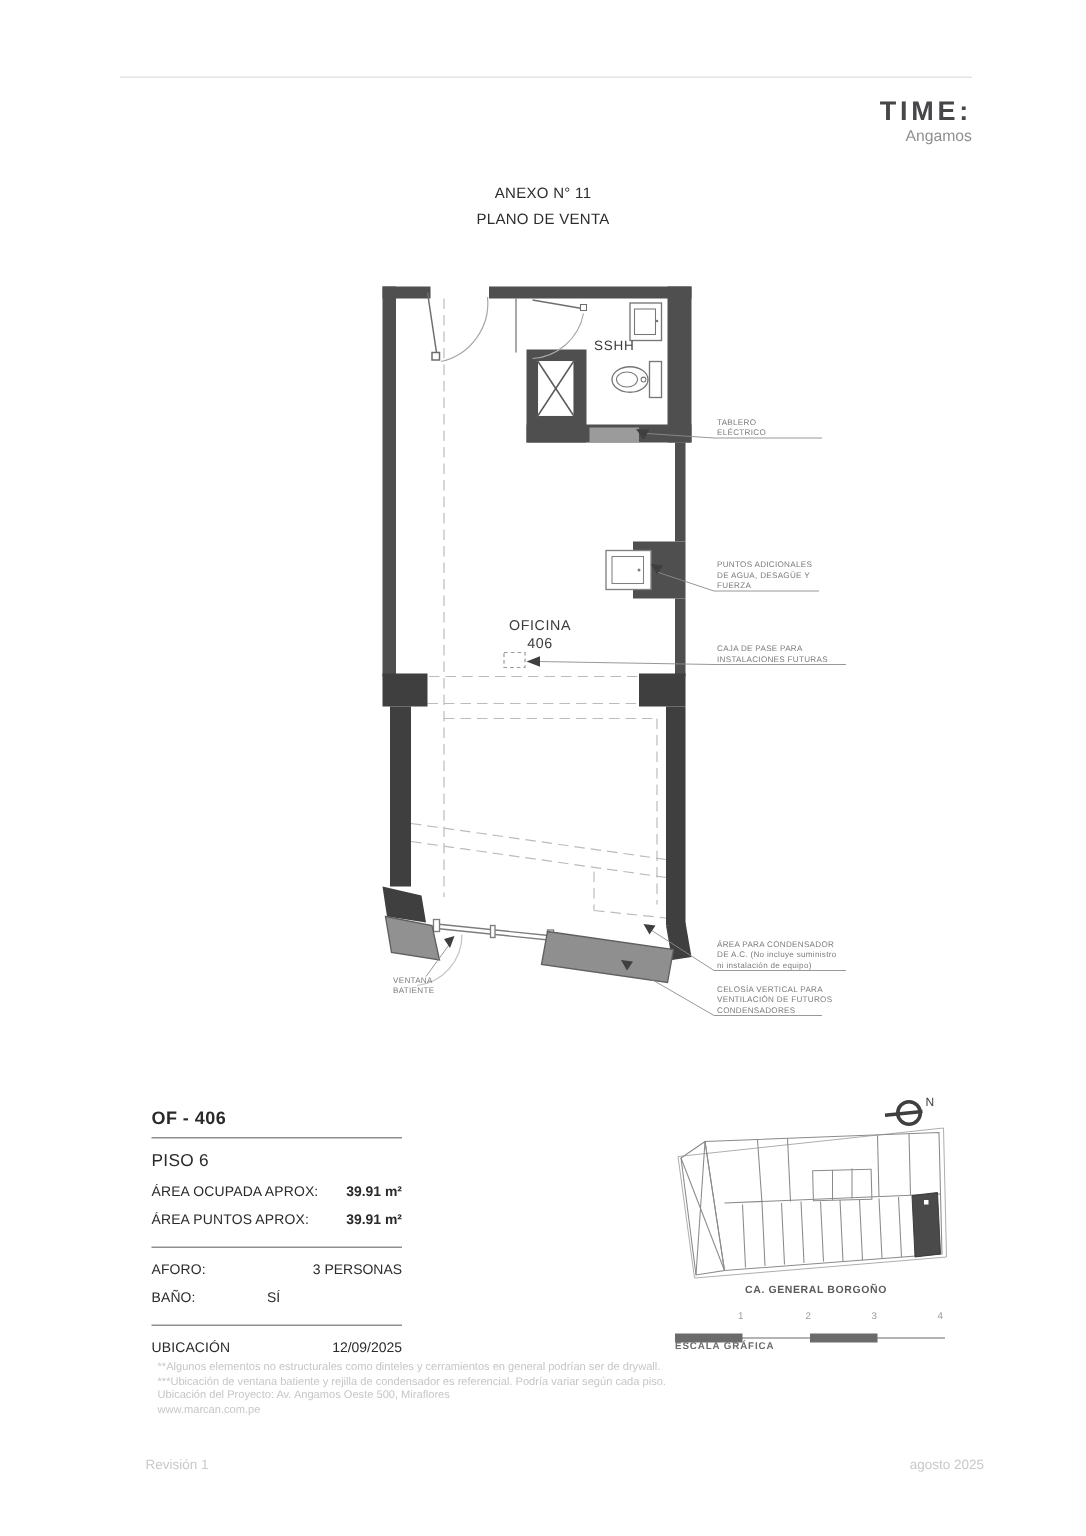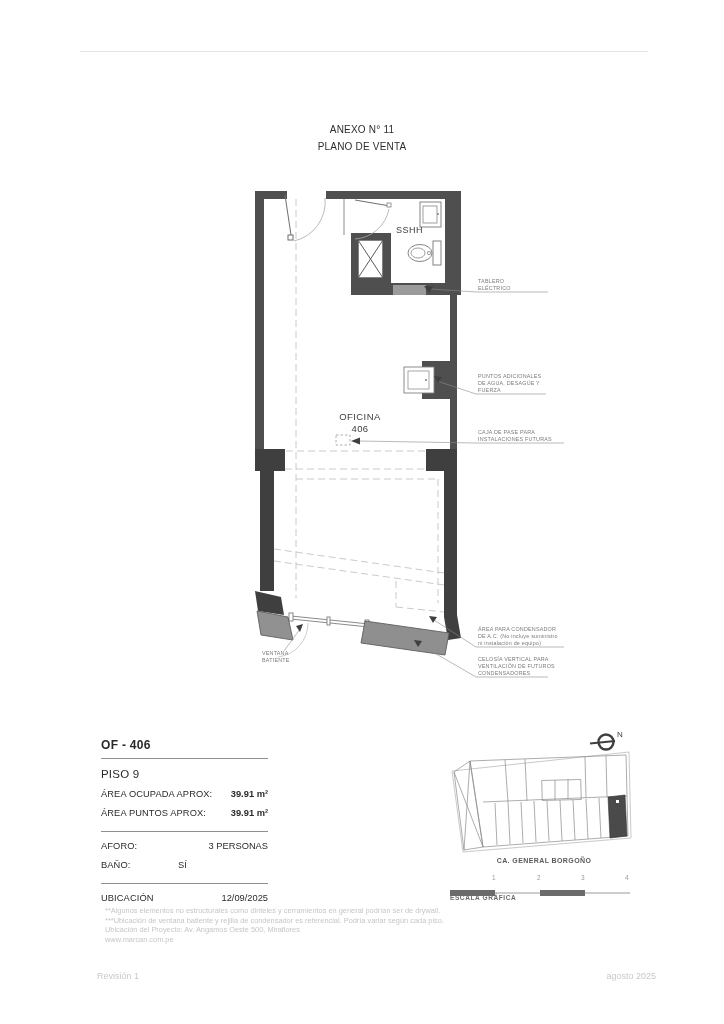--- a/index.html
+++ b/index.html
@@ -44,20 +44,24 @@
   text.big{font-family:"Liberation Sans",sans-serif;fill:#3c3c3c;}
 </style>
 </head>
 <body>
 
 <div id="page">
 
   <div class="abs" id="top-rule"></div>
 
 
+  <div class="abs" id="logo-right">
+    <div class="t">TIME:</div>
+    <div class="s">Angamos</div>
+  </div>
 
   <div class="abs" id="doc-title">
     <div>ANEXO N° 11</div>
     <div>PLANO DE VENTA</div>
   </div>
 
   <div class="abs" id="plan-wrap">
   <svg width="330" height="520" viewBox="0 0 330 520">
 
     <g stroke="#bcbcbc" stroke-width="0.8" stroke-dasharray="7 4" fill="none">
@@ -181,21 +185,21 @@
       <text class="ann" x="230" y="492">CONDENSADORES</text>
       <text class="ann" x="14" y="472">VENTANA</text>
       <text class="ann" x="14" y="479">BATIENTE</text>
     </g>
   </svg>
   </div>
 
   <div class="abs" id="info">
     <div class="unit">OF - 406</div>
     <div class="rule"></div>
-    <div class="floor">PISO 9</div>
+    <div class="floor">PISO 6</div>
     <div class="row">
       <span class="lbl">ÁREA OCUPADA APROX:</span>
       <span class="val b">39.91 m²</span>
     </div>
     <div class="row">
       <span class="lbl">ÁREA PUNTOS APROX:</span>
       <span class="val b">39.91 m²</span>
     </div>
     <div class="rule sp"></div>
     <div class="row">

